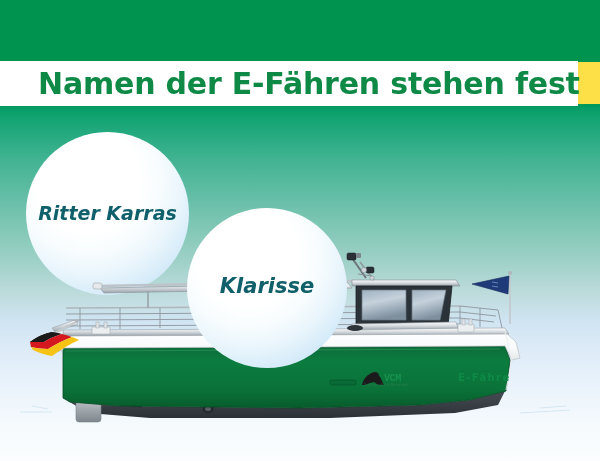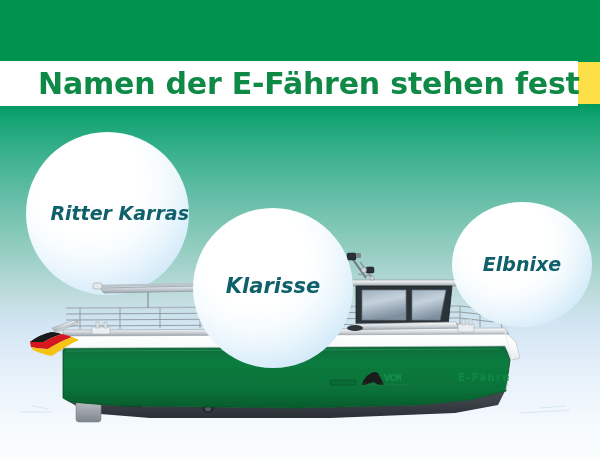--- a/index.html
+++ b/index.html
@@ -99,27 +99,27 @@
     justify-content: center;
   }
   .bubble-label {
     font-style: italic;
     font-weight: bold;
     color: #10606b;
     white-space: nowrap;
     font-family: "DejaVu Sans", "Liberation Sans", sans-serif;
   }
 
-  #bubble-1 { left: 26px;  top: 132px; width: 163px; height: 163px; justify-content: flex-end; }
+  #bubble-1 { left: 26px;  top: 132px; width: 163px; height: 163px; }
   #bubble-1 .bubble-label { font-size: 19px; margin-top: -2px; }
 
   #bubble-2 { left: 290px; top: 107px; width: 175px; height: 165px; }
   #bubble-2 .bubble-label { font-size: 19px; margin-top: -14px; }
 
-  #bubble-3 { left: 193px; top: 208px; width: 160px; height: 160px; }
+  #bubble-3 { left: 187px; top: 208px; width: 160px; height: 160px; }
   #bubble-3 .bubble-label { font-size: 21px; margin-top: -5px; }
 
   #bubble-4 { left: 452px; top: 202px; width: 140px; height: 125px; }
   #bubble-4 .bubble-label { font-size: 19px; margin-top: -2px; }
 
   
   .ship {
     position: absolute;
     left: 0;
     top: 250px;
@@ -338,17 +338,14 @@
     <path d="M2,15 C3,10 6,6 10,4 C12,2 15,2 17,4 C19,5 21,8 22,11
              L24,15 L18,15 L14,12 L10,13 L6,15 Z" fill="#1b1b1b"></path>
     <path d="M13,3 C15,1 18,2 19,5 L16,5 Z" fill="#1b1b1b"></path>
   </svg>
   <div class="hull-logo-text">VCM</div>
   <div class="hull-logo-sub">Verkehrsgesellschaft Meissen mbH</div>
 
   <div class="bubble" id="bubble-3">
     <span class="bubble-label">Klarisse</span>
   </div>
-  <div class="bubble" id="bubble-4">
-    <span class="bubble-label">Elbnixe</span>
-  </div>
 
 </div>
 
 </body></html>

